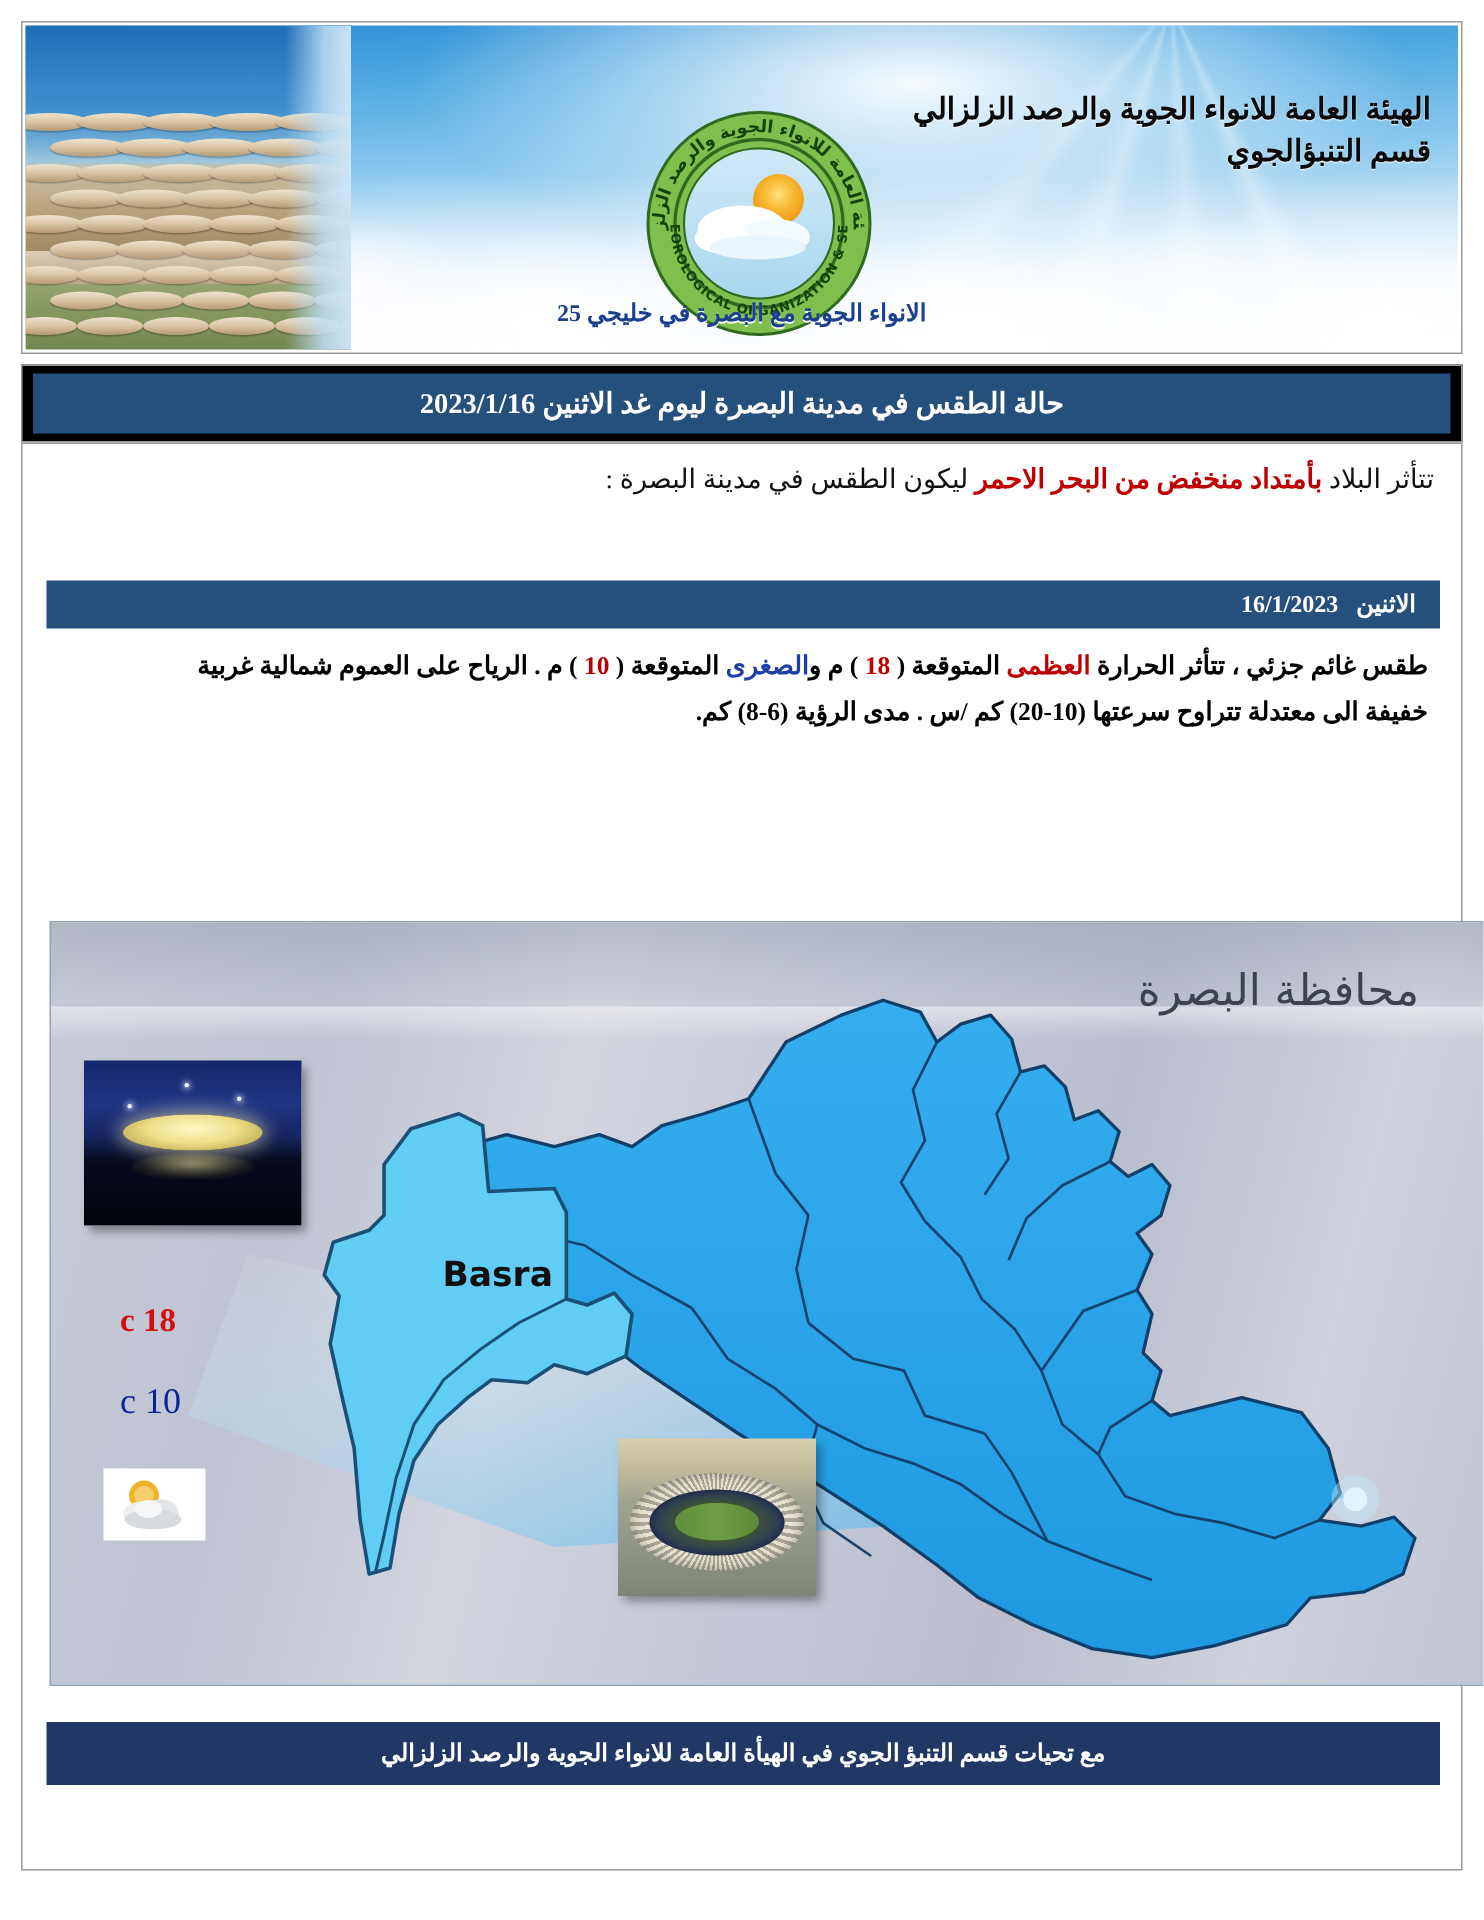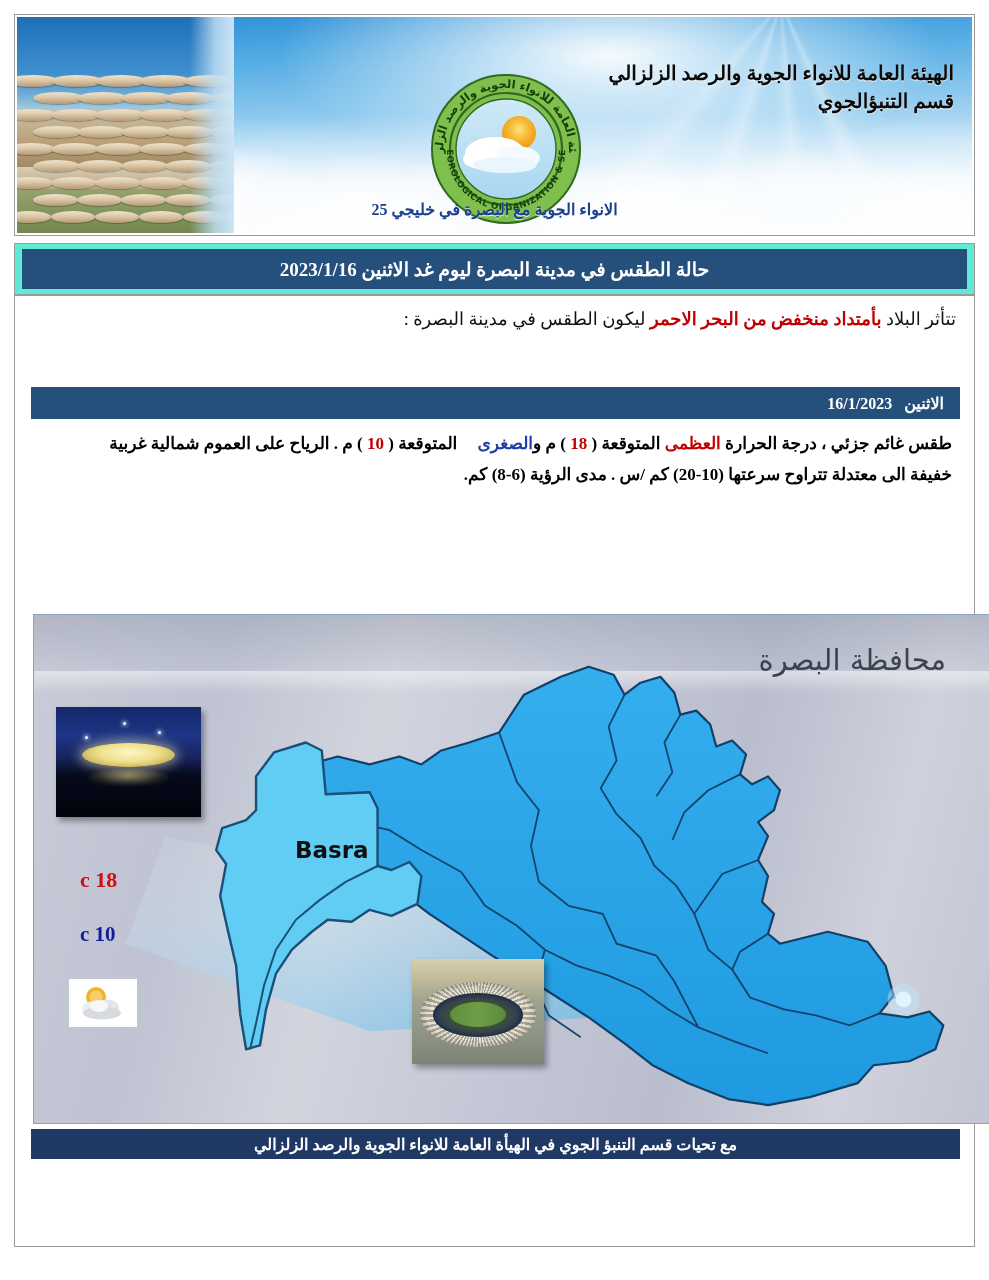--- a/index.html
+++ b/index.html
@@ -131,21 +131,21 @@
     font-size: 16px; font-weight: 700;
     color: #1b3f8f;
     text-shadow: 0 1px 0 rgba(255,255,255,0.9);
   }
 
   
   .title-box {
     position: absolute; left: 0; top: 243px;
     width: 961px; height: 52px;
     border: 1px solid #9a9a9a;
-    background:#5eead4;
+    background:#000000;
     padding: 5px 7px;
   }
   .title-bar {
     width: 100%; height: 100%;
     background: #25507c;
     color: #ffffff;
     display: flex; align-items: center; justify-content: center;
     font-size: 19px; font-weight: 700;
     letter-spacing: 0;
   }
@@ -186,21 +186,21 @@
 
   
   .forecast {
     position: absolute; right: 22px; top: 132px;
     width: 912px;
     direction: rtl; text-align: right;
     font-size: 17px; font-weight: 700; color: #000;
     line-height: 1.85;
   }
   .forecast .red { color:#c00000; }
-  .forecast .blue { color:#1f3fa8;margin-left:16px; }
+  .forecast .blue { color:#1f3fa8; }
 
   
   .map-panel {
     position: absolute; left: 18px; top: 318px;
     width: 972px; height: 510px;
     border: 1px solid #8fa3b8;
     overflow: hidden;
     background:
       linear-gradient(104deg, #c9ccd8 0%, #bfc3d2 18%, #d2d5de 34%, #c4c8d6 52%, #b9bdcd 68%, #cfd2dc 84%, #c0c4d2 100%);
   }
@@ -247,21 +247,21 @@
   }
 
   
   .temp-hi {
     position: absolute; left: 46px; top: 252px;
     font-size: 22px; font-weight: 700; color: #d01010;
     font-family: "Liberation Serif", serif; z-index:4;
   }
   .temp-lo {
     position: absolute; left: 46px; top: 307px;
-    font-size: 21px; font-weight: 700; color: #0f1f9a;
+    font-size: 24px; font-weight: 400; color: #0f1f9a;
     font-family: "Liberation Serif", serif; z-index:4;
   }
 
   
   .wx-tile {
     position: absolute; left: 35px; top: 364px;
     width: 68px; height: 48px;
     background: #ffffff; z-index:4;
     display:flex; align-items:center; justify-content:center;
   }
@@ -302,22 +302,22 @@
   .label-basra {
     position:absolute; left:261px; top:222px;
     font-family: "DejaVu Sans", "Liberation Sans", sans-serif;
     font-size: 23px; font-weight: 700; color:#101010;
     z-index: 6;
     text-align: right;
   }
 
   
   .footer-bar {
-    position: absolute; left: 16px; top: 833px;
-    width: 929px; height: 30px;
+    position: absolute; left: 16px; top: 852px;
+    width: 929px; height: 42px;
     background: #1f3864;
     color: #fff;
     display:flex; align-items:center; justify-content:center;
     font-size: 16px; font-weight: 700;
     direction: rtl;
   }
 </style>
 </head>
 <body>
 
@@ -434,21 +434,21 @@
 
     <div class="intro">
       <span>تتأثر البلاد </span><span class="hl">بأمتداد منخفض من البحر الاحمر</span><span> ليكون الطقس في مدينة البصرة :</span>
     </div>
 
     <div class="date-box">
       <span class="dtxt">الاثنين   16/1/2023</span>
     </div>
 
     <div class="forecast">
-      <span>طقس غائم جزئي ، درجة الحرارة </span><span class="red">العظمى</span><span> المتوقعة ( </span><span class="red">18</span><span> ) م و</span><span class="blue">الصغرى</span><span> المتوقعة ( </span><span class="red">10</span><span> ) م . الرياح على العموم شمالية غربية</span>
+      <span>طقس غائم جزئي ، تتأثر الحرارة </span><span class="red">العظمى</span><span> المتوقعة ( </span><span class="red">18</span><span> ) م و</span><span class="blue">الصغرى</span><span> المتوقعة ( </span><span class="red">10</span><span> ) م . الرياح على العموم شمالية غربية</span>
       <div>خفيفة الى معتدلة تتراوح سرعتها  (10-20) كم /س . مدى الرؤية (6-8) كم.</div>
     </div>
 
     <div class="map-panel">
 
       <div class="panel-title">محافظة البصرة</div>
 
       <div class="thumb-night">
         <div class="night-bowl"></div>
         <div class="night-refl"></div>

